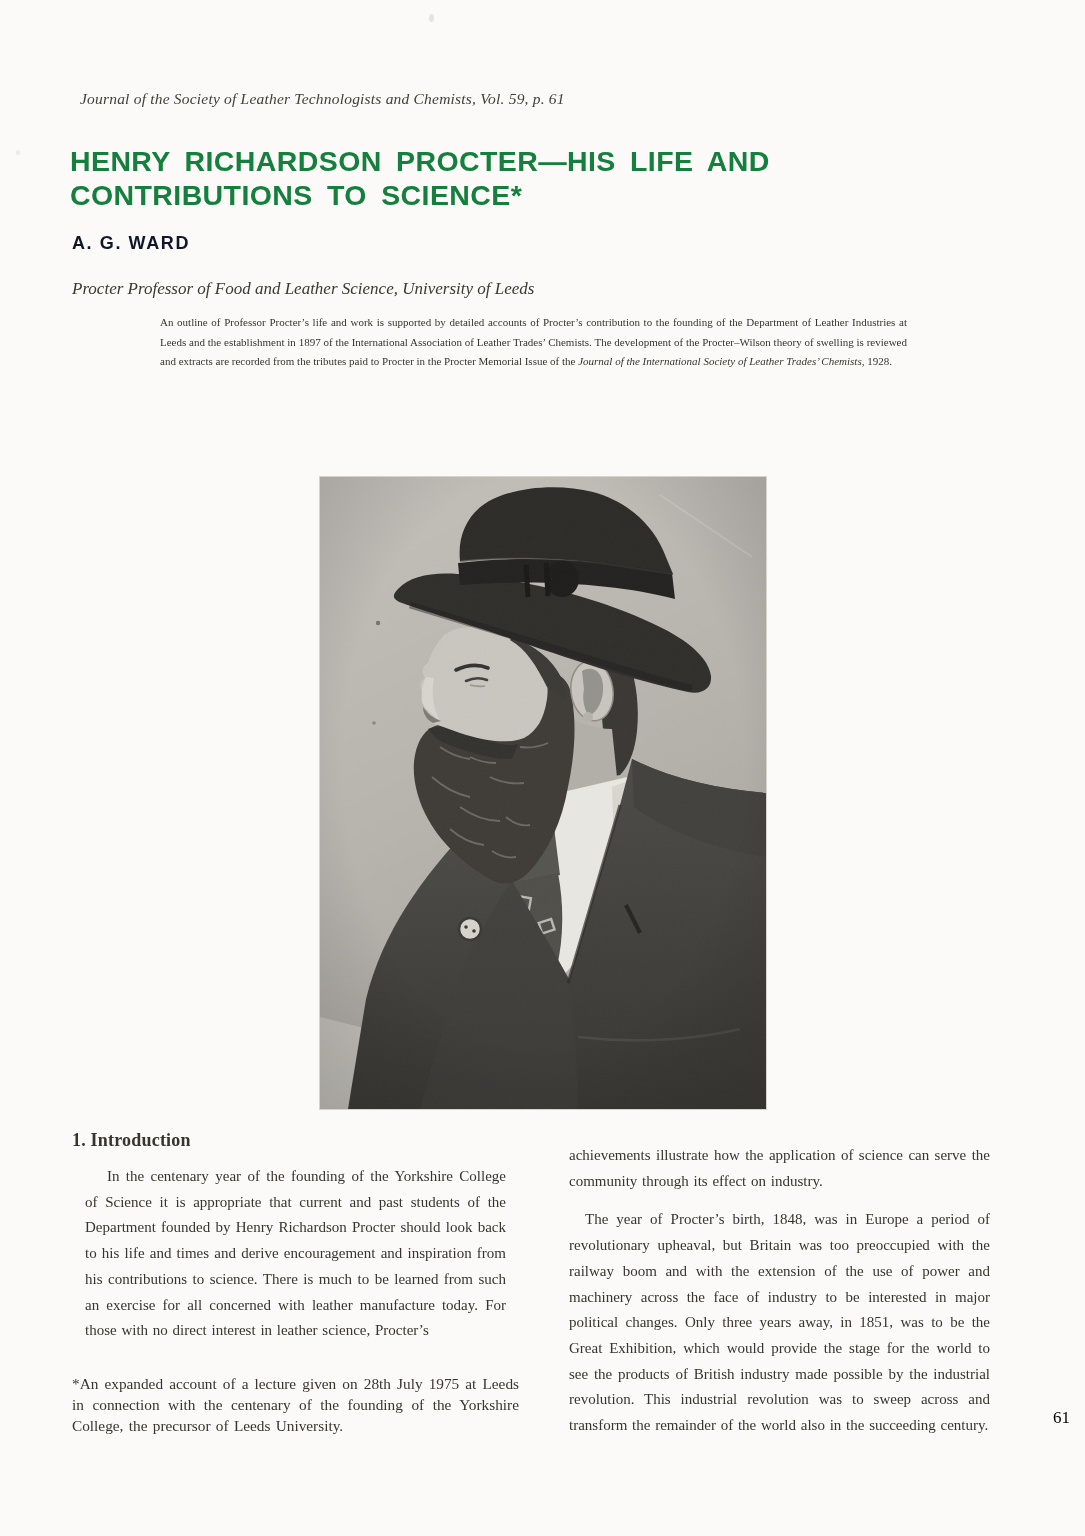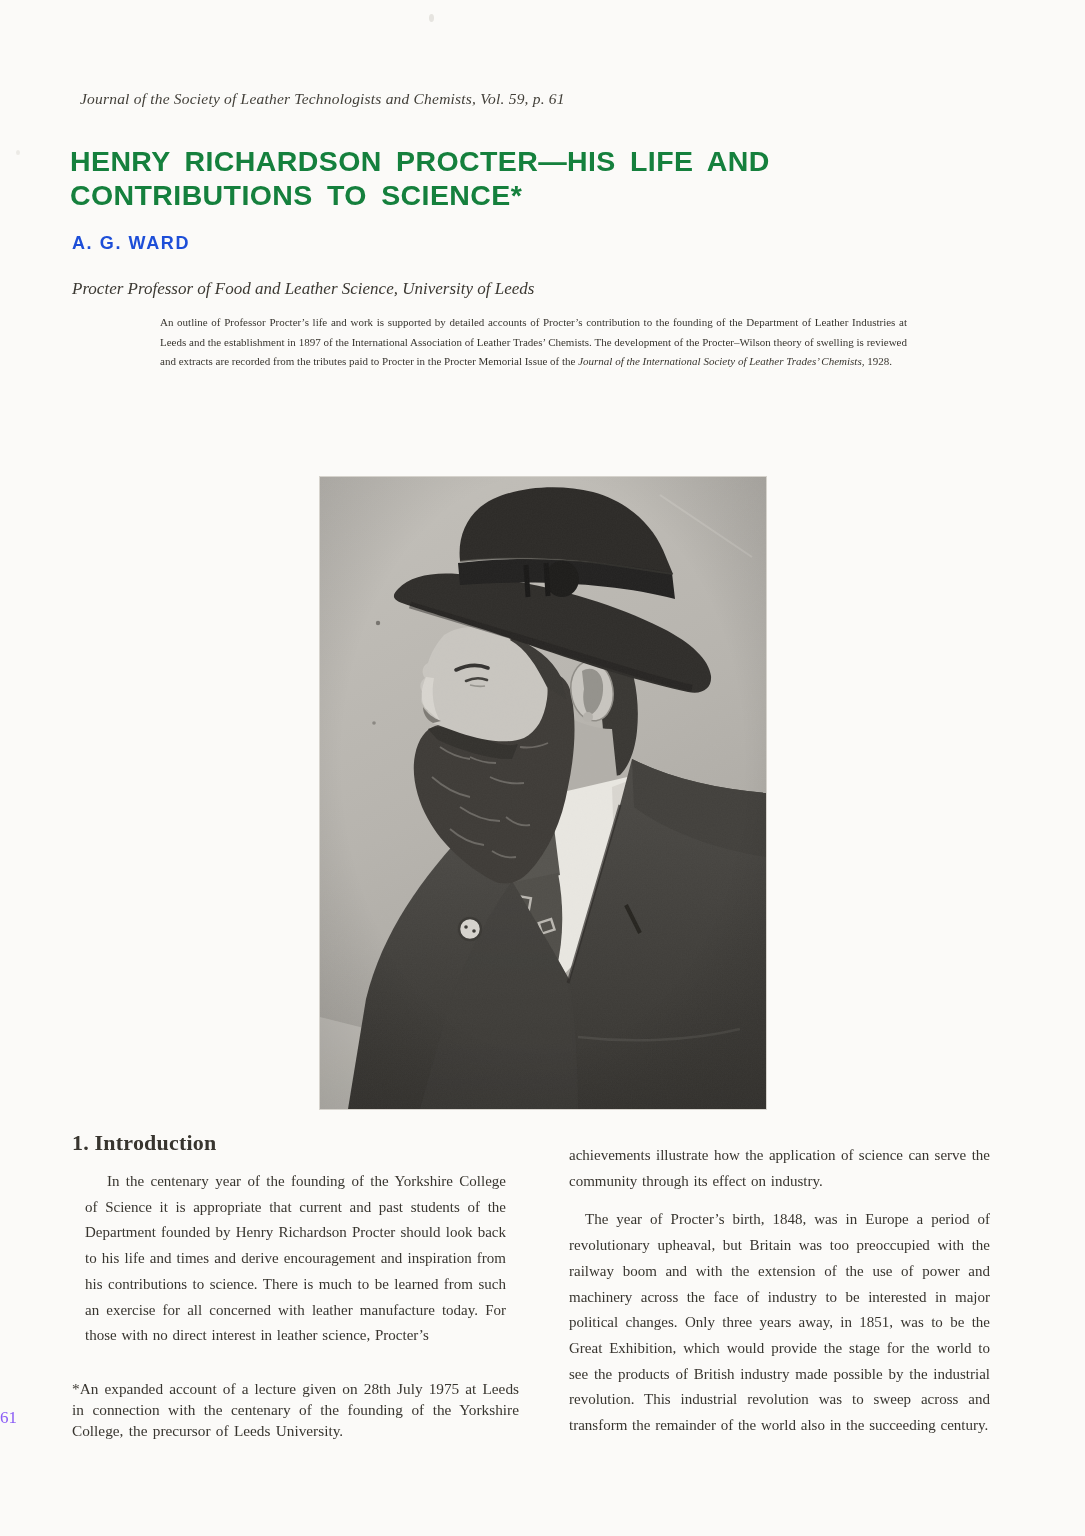--- a/index.html
+++ b/index.html
@@ -19,21 +19,21 @@
   }
   .title{
     position:absolute;left:70px;top:144px;width:780px;
     font-family:"Liberation Sans","DejaVu Sans",sans-serif;
     font-weight:bold;font-size:28.5px;line-height:34px;
     letter-spacing:.4px;word-spacing:6px;color:#15803d;
   }
   .author{
     position:absolute;left:72px;top:233px;
     font-family:"Liberation Sans","DejaVu Sans",sans-serif;
-    font-weight:bold;font-size:18px;letter-spacing:1.6px;color:#1d4ed8;
+    font-weight:bold;font-size:18px;letter-spacing:1.6px;color:#0f172a;
   }
   .affiliation{
     position:absolute;left:72px;top:263px;
     font-style:italic;font-size:17px;color:#3c3933;margin-top:16px;
   }
   .summary{
     position:absolute;left:160px;top:313px;width:747px;
   }
   .summary-heading{
     font-weight:bold;font-size:14.5px;margin:0 0 3px 0;
@@ -47,35 +47,35 @@
     position:absolute;left:320px;top:477px;width:446px;height:632px;
     margin:0;outline:1px solid #d6d3cd;
     background:#b9b6b0;
   }
   figure.portrait svg{display:block;width:446px;height:632px;}
 
   .col{position:absolute;top:1130px;width:447px;}
   .col-left{left:72px;}
   .col-right{left:556px;}
   .intro-heading{
-    font-size:22px;font-weight:bold;margin:0 0 3px 0;letter-spacing:.2px;
+    font-size:18px;font-weight:bold;margin:0 0 3px 0;letter-spacing:.2px;
   }
   p.body-par{
     font-size:15px;line-height:25.7px;text-align:justify;margin:13px;
     word-spacing:1px;
   }
   p.indent{text-indent:22px;}
   p.indent-sm{text-indent:16px;}
   .footnote{
     font-size:15.3px;line-height:20.8px;text-align:justify;margin:30px 0 0 0;
     word-spacing:1.5px;
   }
   .page-number{
-    position:absolute;left:0;top:1408px;width:1070px;text-align:left;
-    font-size:17px;color:#8b5cf6;
+    position:absolute;left:0;top:1408px;width:1070px;text-align:right;
+    font-size:17px;color:#000000;
   }
 </style>
 </head>
 <body>
 
 <div class="sheet">
 
   <div class="speck" style="left:429px;top:14px;width:5px;height:8px;background:#e6e4e0;"></div>
   <div class="speck" style="left:16px;top:150px;width:4px;height:5px;background:#eceae6;"></div>
 

